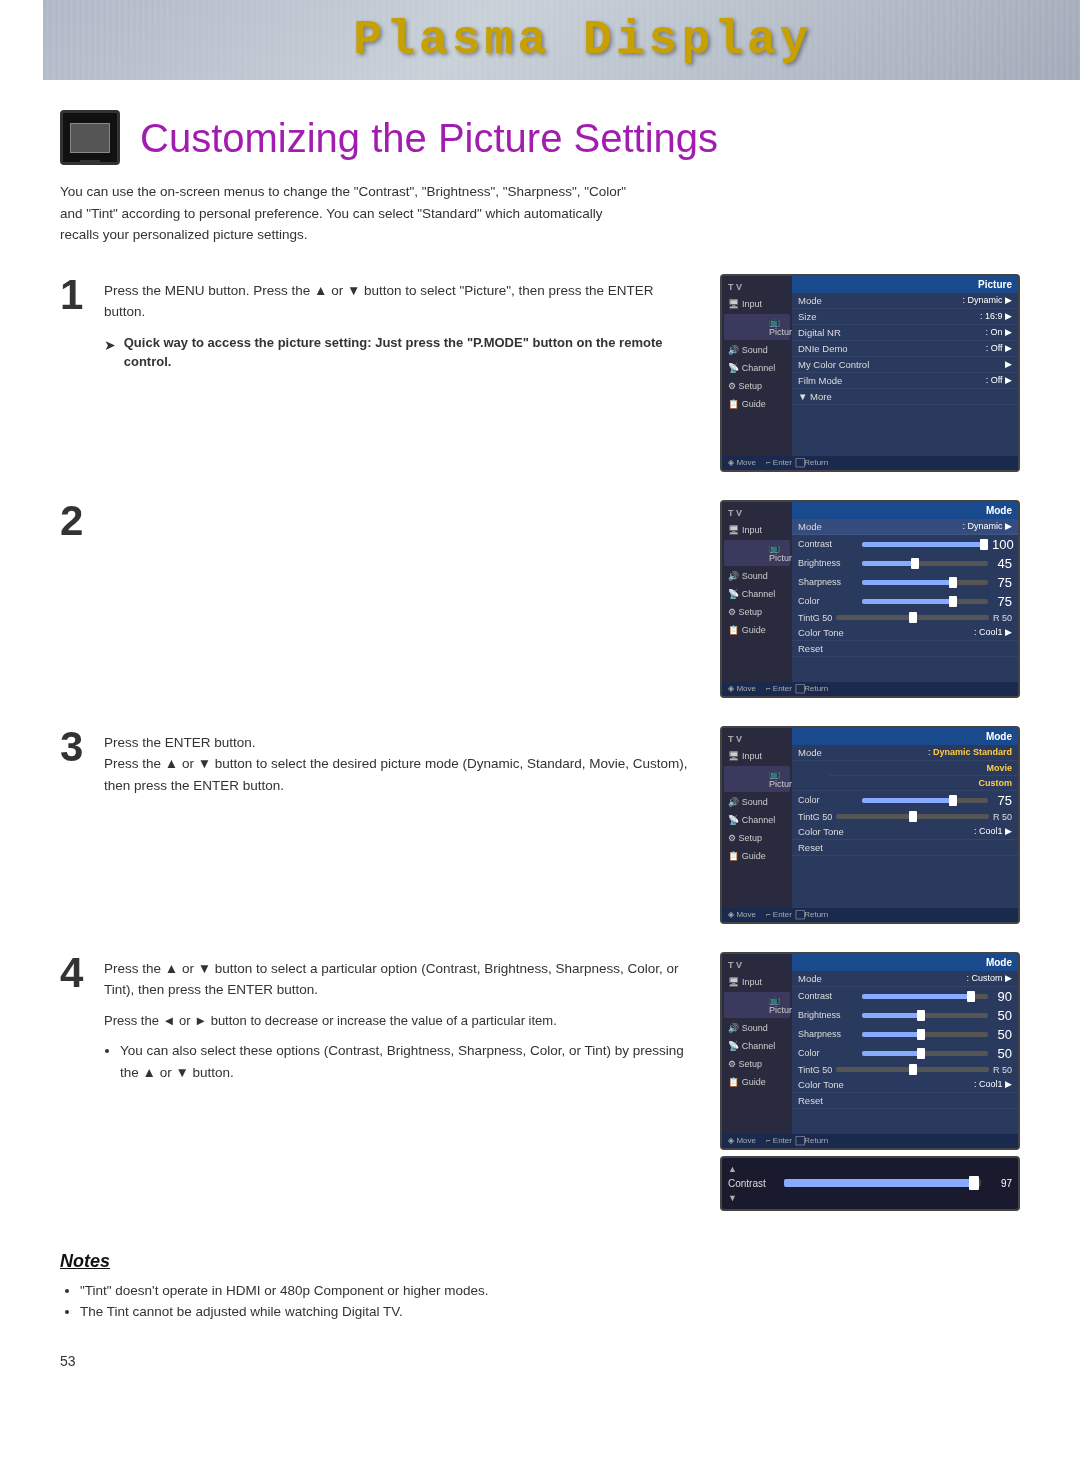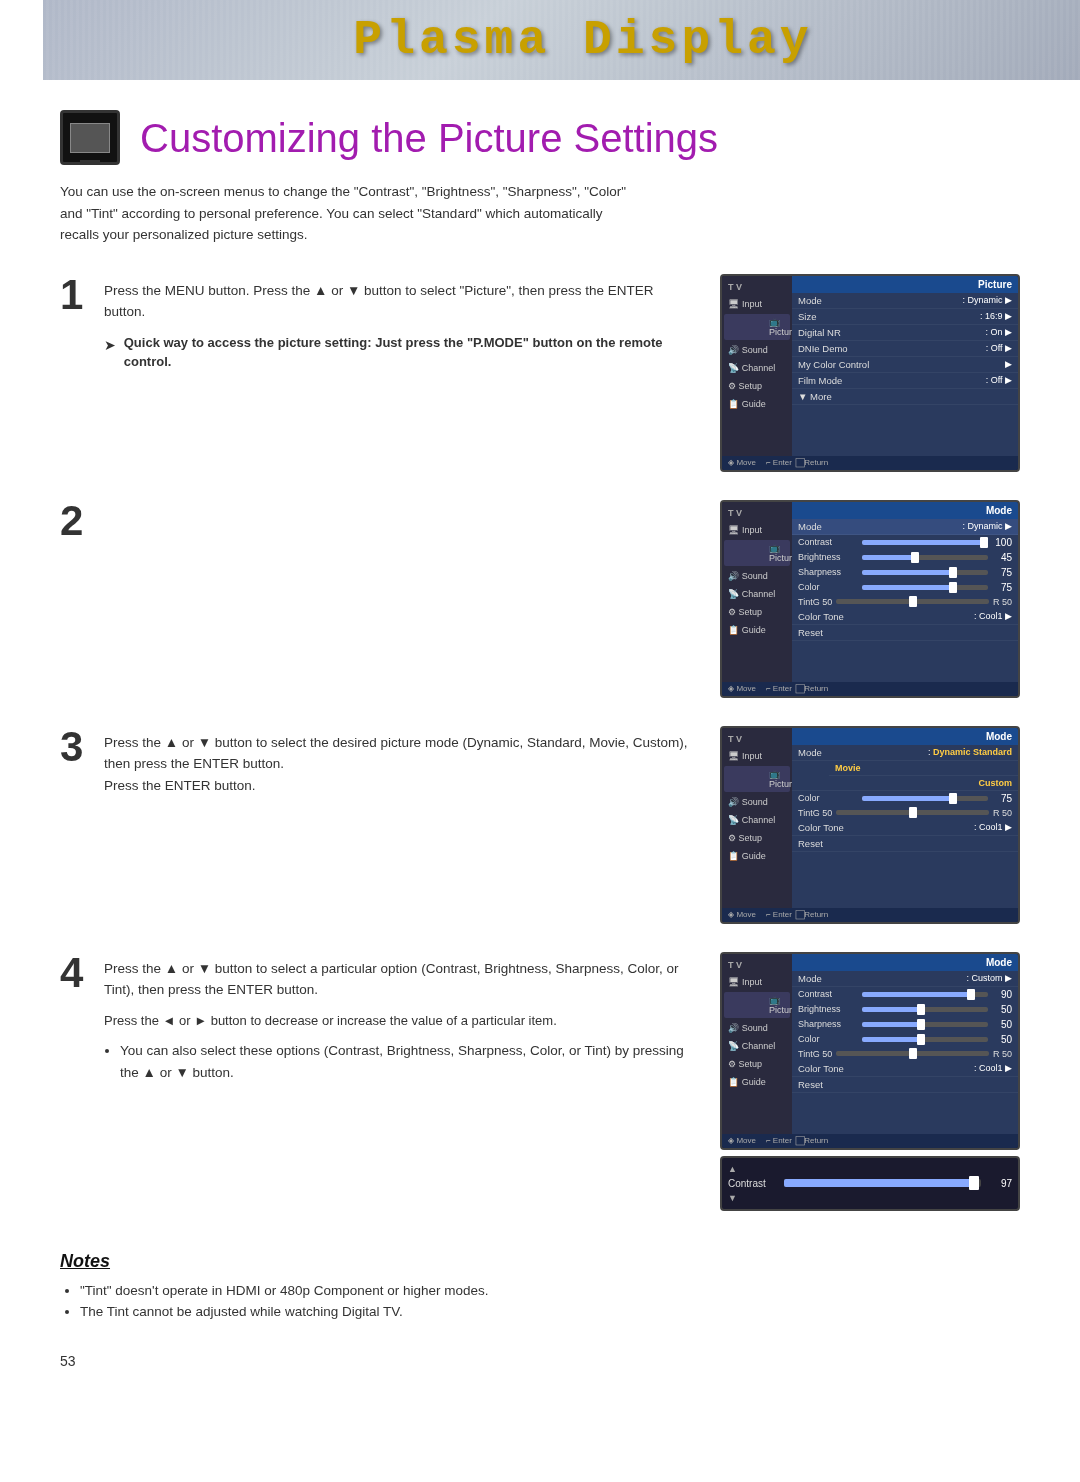--- a/index.html
+++ b/index.html
@@ -311,21 +311,21 @@
       top: -3px;
       width: 8px;
       height: 11px;
       background: #fff;
       border-radius: 1px;
     }
 
     .slider-value {
       width: 20px;
       text-align: right;
-      font-size: 10px;
+      font-size: 13px;
       color: #fff;
     }
 
     
     .mode-option {
       color: #ffcc44;
       font-weight: bold;
     }
 
     
@@ -648,22 +648,22 @@
           <span>⃞ Return</span>
         </div>
       </div>
     </div>
 
     <div class="step-row">
       <div class="step-left">
         <div class="step-number-text">
           <span class="step-num">3</span>
           <div class="step-text">
+            <div>Press the ENTER button.</div>
             <div>Press the ▲ or ▼ button to select the desired picture mode (Dynamic, Standard, Movie, Custom), then press the ENTER button.</div>
-            <div>Press the ENTER button.</div>
           </div>
         </div>
       </div>
 
       <div class="tv-screen">
         <div class="tv-ui">
           <div class="tv-sidebar">
             <div class="tv-sidebar-label">T V</div>
             <div class="tv-sidebar-item">
                 <span class="tv-sidebar-item-text">🖥 Input</span>
@@ -683,21 +683,21 @@
             <div class="tv-sidebar-item">
                 <span class="tv-sidebar-item-text">📋 Guide</span>
               </div>
           </div>
           <div class="tv-main">
             <div class="tv-menu-header">Mode</div>
             <div class="tv-menu-item">
               <span class="tv-menu-item-label">Mode</span>
               <span class="tv-menu-item-value">: <span class="mode-option">Dynamic</span> <span class="mode-option">Standard</span></span>
             </div>
-            <div class="tv-menu-item" style="justify-content:flex-start;margin-left:37px;">
+            <div class="tv-menu-item" style="justify-content:flex-end;margin-left:37px;">
               <span class="tv-menu-item-value"><span class="mode-option">Movie</span></span>
             </div>
             <div class="tv-menu-item" style="justify-content:flex-end;">
               <span class="tv-menu-item-value"><span class="mode-option">Custom</span></span>
             </div>
             <div class="slider-row">
               <span class="slider-label">Color</span>
               <div class="slider-bar-outer">
                 <div class="slider-bar-fill" style="width:75%;"></div>
                 <div class="slider-thumb" style="right:25%;"></div>

